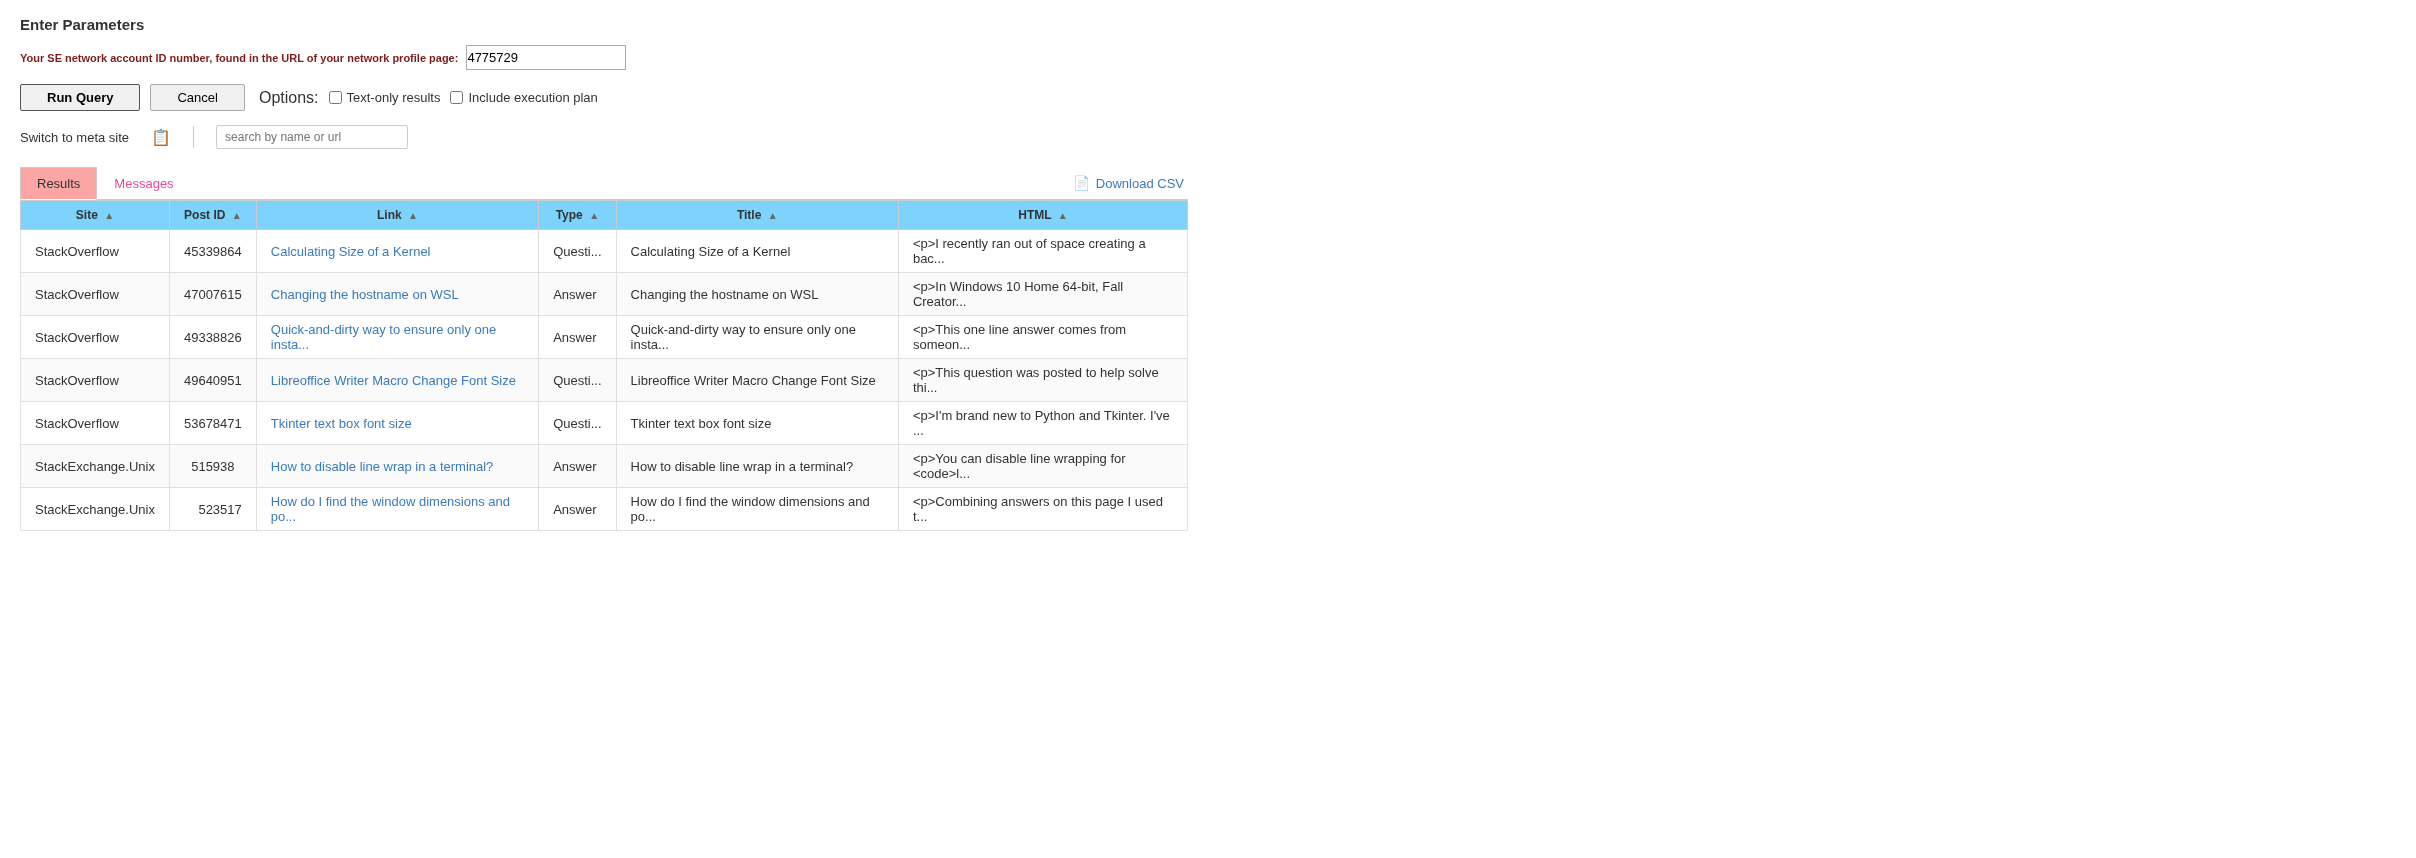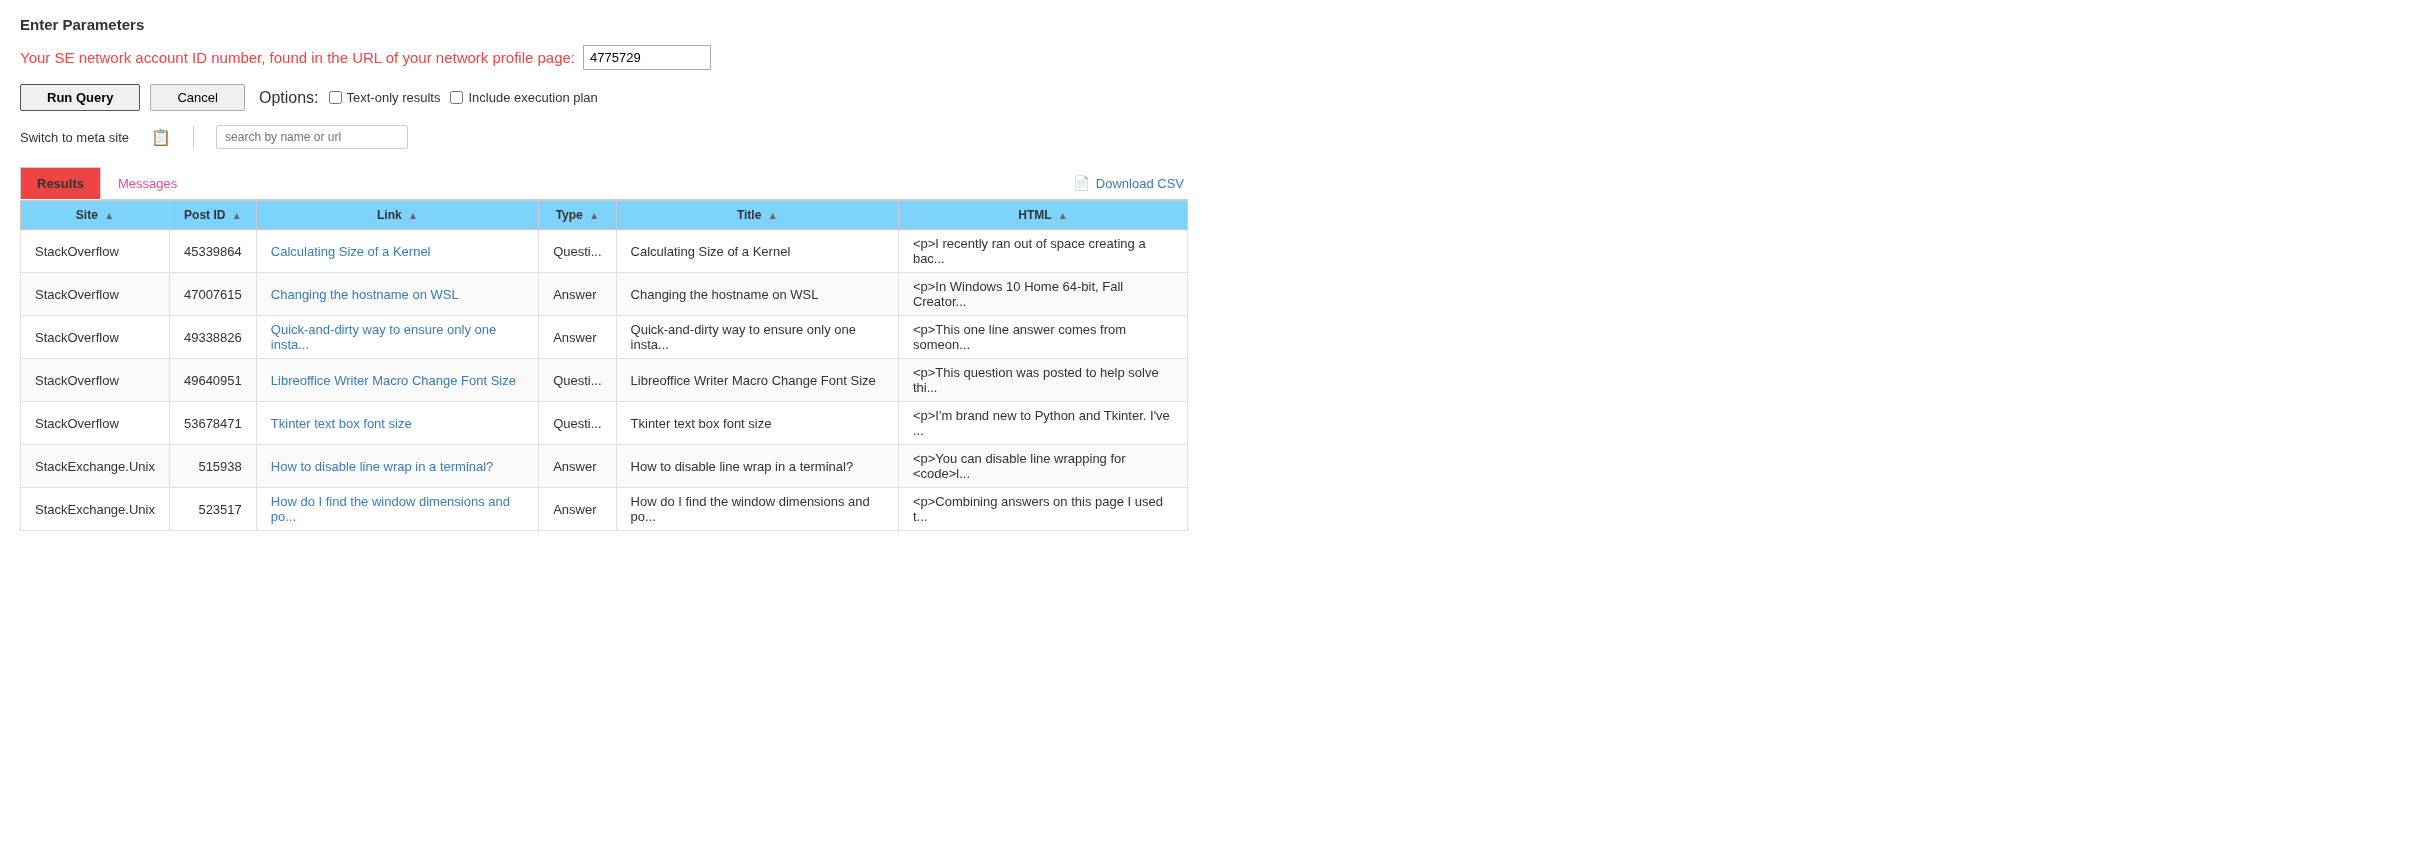--- a/index.html
+++ b/index.html
@@ -18,28 +18,29 @@
       font-weight: bold;
       margin-bottom: 12px;
     }
     .param-row {
       display: flex;
       align-items: center;
       margin-bottom: 14px;
       gap: 8px;
     }
     .param-label {
-      color: #ef4444;
-      font-size: 15px;
+      color: #7f1d1d;
+      font-size: 11px;
+      font-weight: bold;
     }
     .param-input {
       border: 1px solid #aaa;
-      padding: 4px 6px;
-      font-size: 13px;
-      width: 128px;
+      padding: 4px 0;
+      font-size: 13px;
+      width: 160px;
     }
     .action-row {
       display: flex;
       align-items: center;
       gap: 10px;
       margin-bottom: 14px;
     }
     .btn {
       padding: 5px 26px;
       font-size: 13px;
@@ -110,23 +111,23 @@
       font-size: 13px;
       cursor: pointer;
       border: 1px solid transparent;
       border-bottom: none;
       color: #ec4899;
       background: transparent;
     }
     .tab.active {
       border: 1px solid #ccc;
       border-bottom: 1px solid #fff;
-      background: #ef4444;
+      background: #fca5a5;
       color: #333;
-      font-weight: bold;
+      font-weight: normal;
       margin-bottom: -1px;
       z-index: 1;
     }
     .download-csv {
       color: #3a7bba;
       font-size: 13px;
       cursor: pointer;
       display: flex;
       align-items: center;
       gap: 5px;
@@ -290,21 +291,21 @@
         <tr>
           <td>StackOverflow</td>
           <td style="text-align: right;">53678471</td>
           <td class="link-cell"><a href="#">Tkinter text box font size</a></td>
           <td>Questi...</td>
           <td>Tkinter text box font size</td>
           <td>&lt;p&gt;I'm brand new to Python and Tkinter. I've ...</td>
         </tr>
         <tr>
           <td>StackExchange.Unix</td>
-          <td style="text-align: right;">515938</td>
+          <td style="text-align: center;">515938</td>
           <td class="link-cell"><a href="#">How to disable line wrap in a terminal?</a></td>
           <td>Answer</td>
           <td>How to disable line wrap in a terminal?</td>
           <td>&lt;p&gt;You can disable line wrapping for &lt;code&gt;l...</td>
         </tr>
         <tr>
           <td>StackExchange.Unix</td>
           <td style="text-align: right;">523517</td>
           <td class="link-cell"><a href="#">How do I find the window dimensions and po...</a></td>
           <td>Answer</td>

